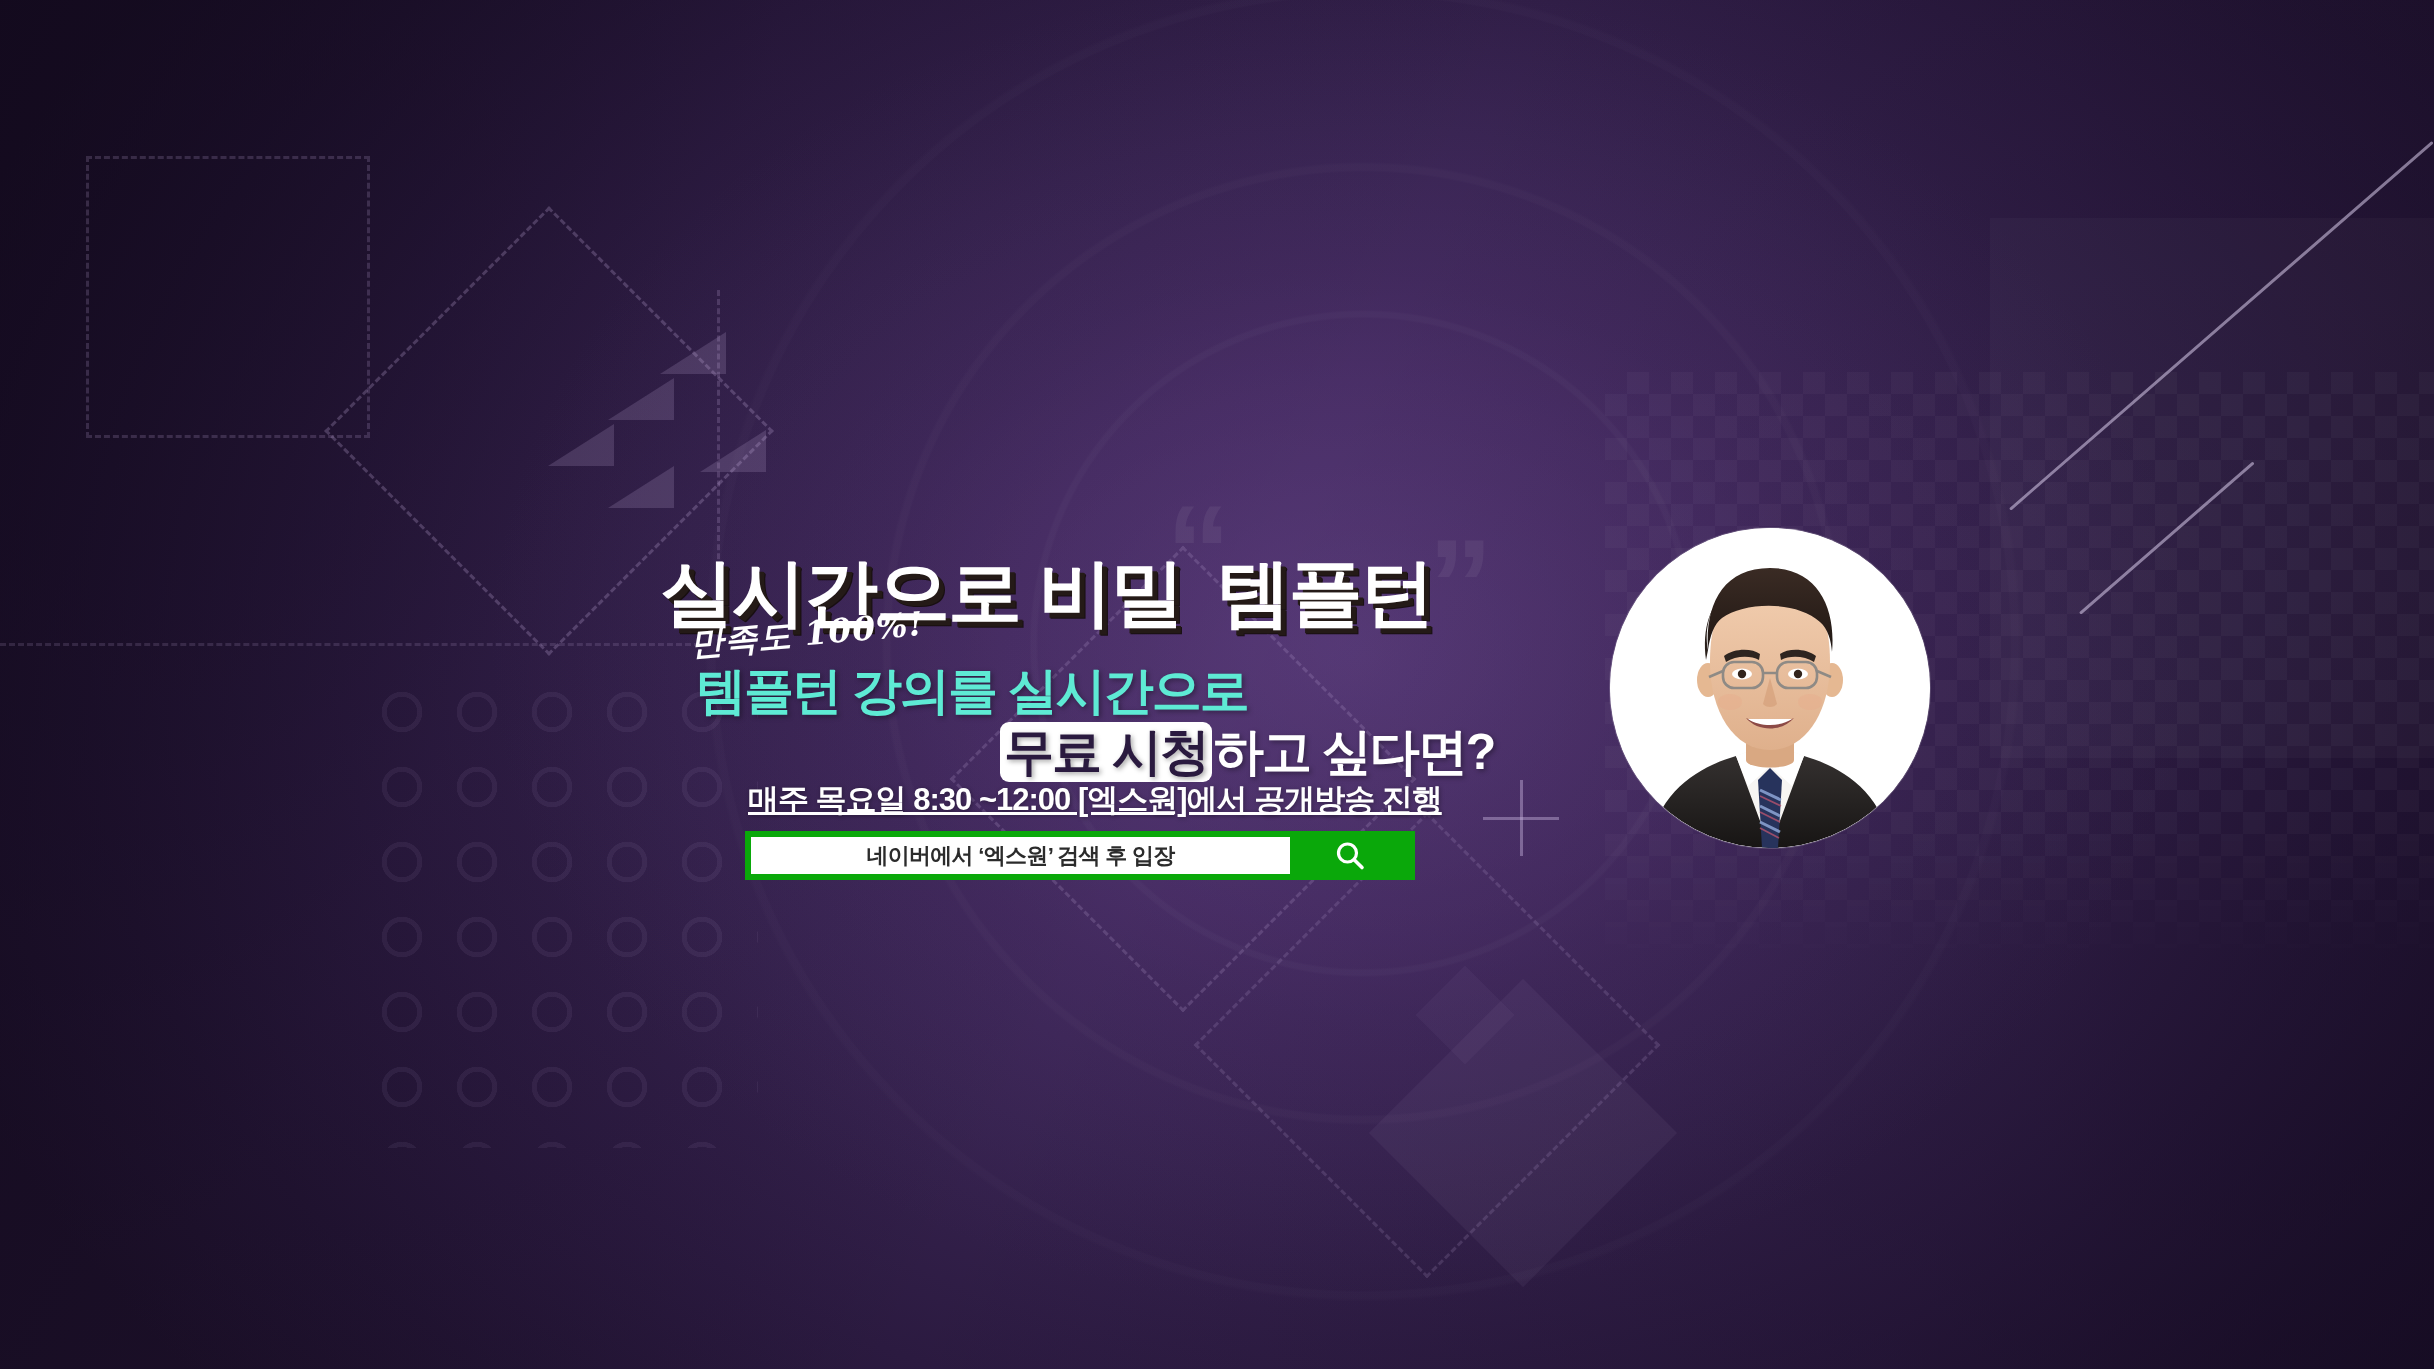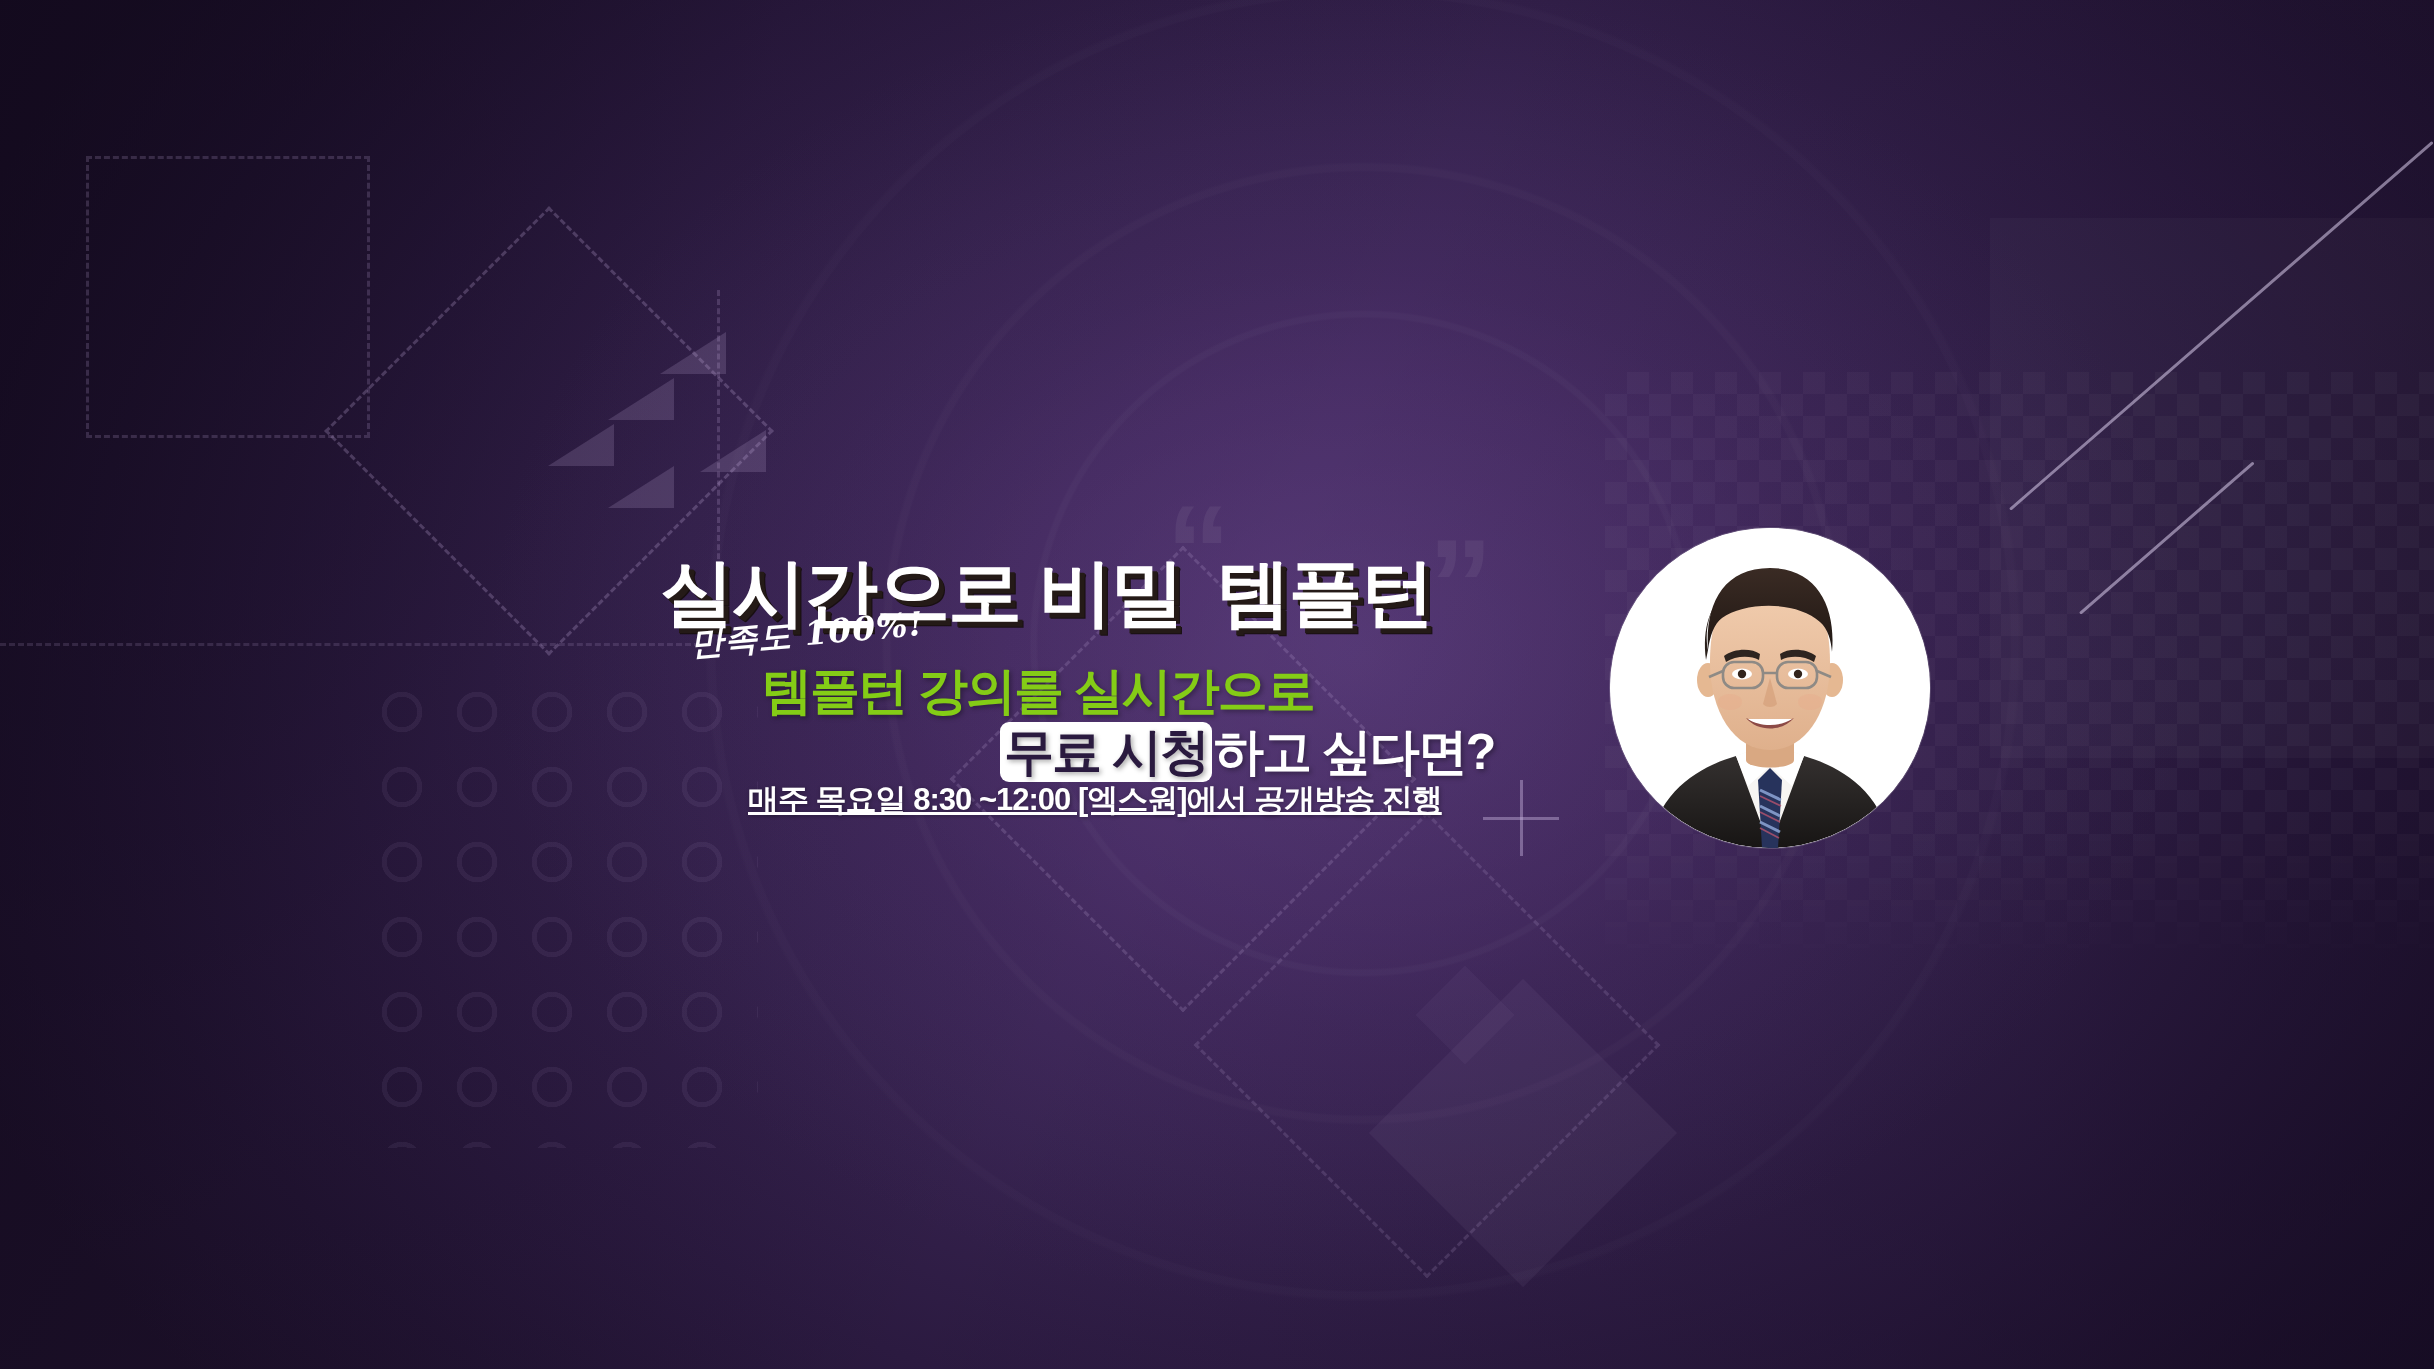--- a/index.html
+++ b/index.html
@@ -123,22 +123,22 @@
   .accent-script{
     position:absolute;left:690px;top:612px;
     font-family:"DejaVu Serif",serif;
     font-style:italic;font-weight:700;
     font-size:33px;color:#ffffff;
     transform:rotate(-5deg);white-space:nowrap;
     letter-spacing:1px;
   }
 
   .sub1{
-    position:absolute;left:762px;top:658px;
-    font-size:50px;font-weight:700;color:#84cc16;
+    position:absolute;left:696px;top:658px;
+    font-size:50px;font-weight:700;color:#5eead4;
     letter-spacing:-2px;white-space:nowrap;
     text-shadow:2px 2px 5px rgba(0,0,0,.35);
   }
   .sub2{
     position:absolute;left:1000px;top:719px;
     font-size:50px;font-weight:700;color:#ffffff;
     letter-spacing:-2px;white-space:nowrap;
     text-shadow:2px 2px 5px rgba(0,0,0,.35);
   }
   .sub2 .hl{
@@ -222,20 +222,31 @@
     <h1 class="headline"><span>실시간으로 비밀</span><span class="gap"></span><span>템플턴</span></h1>
 
     <div class="accent-script">만족도 100%!</div>
 
     <div class="sub1">템플턴 강의를 실시간으로</div>
 
     <div class="sub2"><span class="hl">무료 시청</span><span>하고 싶다면?</span></div>
 
     <div class="schedule">매주 목요일 8:30 ~12:00  [엑스원]에서 공개방송 진행</div>
 
+    <div class="searchbar">
+      <div class="search-input" title="네이버에서 ‘엑스원’ 검색 후 입장">네이버에서 ‘엑스원’ 검색 후 입장</div>
+      <div class="search-btn">
+        <span>
+          <svg width="34" height="34" viewBox="0 0 34 34" aria-hidden="true">
+            <circle cx="14.5" cy="14" r="9" fill="none" stroke="#ffffff" stroke-width="3.2"></circle>
+            <line x1="21.2" y1="20.8" x2="29" y2="28.6" stroke="#ffffff" stroke-width="3.6" stroke-linecap="round"></line>
+          </svg>
+        </span>
+      </div>
+    </div>
 
     <div class="portrait">
       <svg viewBox="0 0 320 320" preserveAspectRatio="xMidYMid slice" aria-hidden="true">
         <defs>
           <clipPath id="circ">
               <circle cx="160" cy="160" r="160"></circle>
             </clipPath>
           <linearGradient id="skin" x1="0" y1="0" x2="0" y2="1">
             <stop offset="0%" stop-color="#f2ceb0"></stop>
             <stop offset="100%" stop-color="#dfb08c"></stop>

